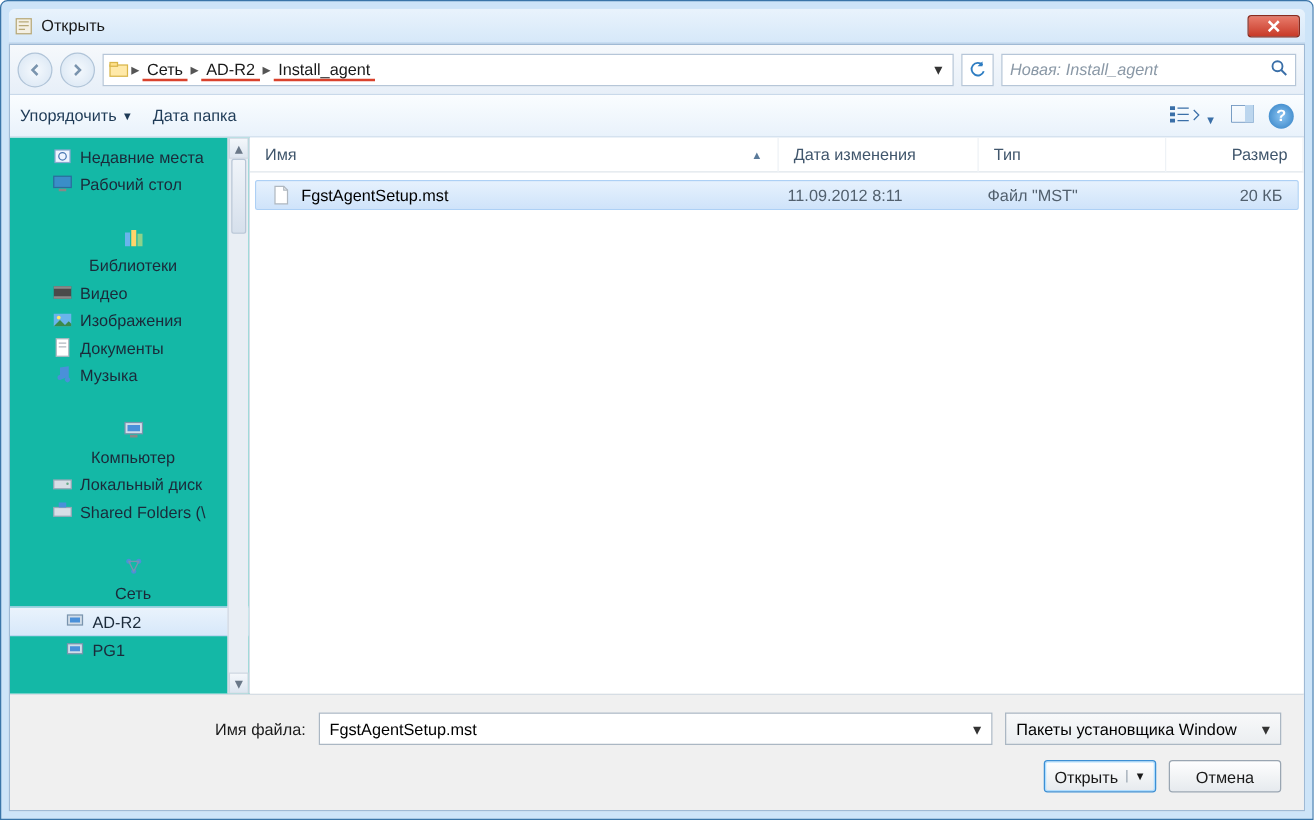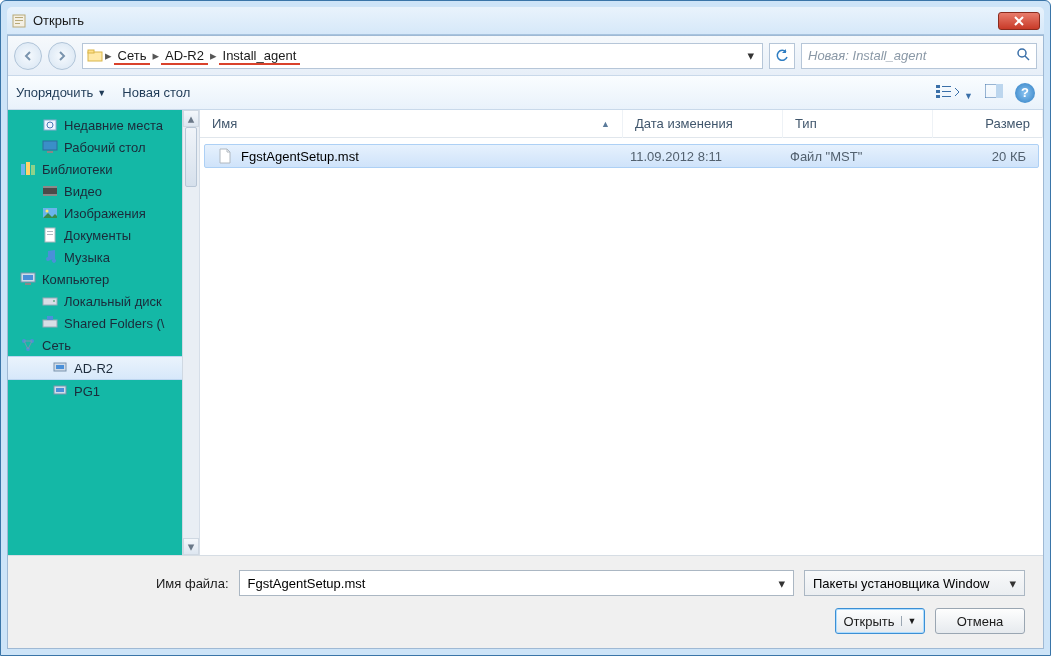--- a/index.html
+++ b/index.html
@@ -51,21 +51,21 @@
   .help-btn{width:20px;height:20px;border-radius:50%;background:radial-gradient(#8ac4f2,#2e7dc2);color:#fff;display:flex;align-items:center;justify-content:center;font-weight:bold;}
   
   .body { flex:1; display:flex; overflow:hidden;}
   .sidebar { width:192px; background:#14b8a6; border-right:1px solid #d6dee8; overflow:hidden; position:relative;}
   .side-scroll { position:absolute; right:0; top:0; bottom:0; width:17px; background:#e9eef4;border-left:1px solid #cfd8e2;display:flex;flex-direction:column;}
   .side-scroll .arrow{height:17px;display:flex;align-items:center;justify-content:center;color:#6a7888;background:linear-gradient(#f4f7fb,#dde6f0);border:1px solid #cfd8e2;}
   .side-scroll .track{flex:1;position:relative;}
   .side-scroll .thumb{position:absolute;left:2px;right:2px;top:0;height:60px;background:linear-gradient(#f0f4f9,#d6e0ec);border:1px solid #b8c6d6;border-radius:2px;}
   .tree { padding:4px 0 4px 0; }
   .node { display:flex; align-items:center; gap:6px; padding:3px 6px 3px 22px; color:#1b2a3a; white-space:nowrap;}
-  .node.group{padding-left:12px;font-weight:normal; margin-top:0;}
+  .node.group{padding-left:12px;font-weight:normal; margin-top:22px;flex-direction:column;}
   .node.group:first-child{margin-top:0;}
   .node.child{padding-left:34px;}
   .node.child2{padding-left:44px;}
   .node.selected{background:linear-gradient(#eaf3fc,#d7e8fa); border-top:1px solid #bdd6f0;border-bottom:1px solid #bdd6f0;}
   .icn16{width:16px;height:16px;flex:none;}
   
   .filepane { flex:1; display:flex; flex-direction:column; background:#fff;}
   .cols { height:28px; display:flex; align-items:center; border-bottom:1px solid #e0e6ec; color:#40566c;}
   .col { padding:14px 12px; border-right:1px solid #eef2f6; display:flex;align-items:center;gap:6px; height:100%;}
   .col.name{flex:1;}
@@ -74,21 +74,21 @@
   .col.size{width:110px; justify-content:flex-end;}
   .rows{flex:1; padding:6px 4px 6px 4px;}
   .row { display:flex; align-items:center; height:24px; border-radius:2px;}
   .row.selected{background:linear-gradient(#e6f1fd,#cfe3fa); border:1px solid #add0f5;}
   .cell{padding:0 12px;}
   .cell.name{flex:1; display:flex;align-items:center;gap:8px;}
   .cell.date{width:160px;color:#52606e;}
   .cell.type{width:150px;color:#52606e;}
   .cell.size{width:110px;text-align:right;color:#52606e;}
   
-  .bottom { background:#f0f0f0; border-top:1px solid #d6dde4; padding:14px 18px 14px 8px; display:flex; flex-direction:column; gap:12px;}
+  .bottom { background:#f0f0f0; border-top:1px solid #d6dde4; padding:14px 18px 14px 24px; display:flex; flex-direction:column; gap:12px;}
   .row-input{display:flex;align-items:center;gap:10px;}
   .lbl{color:#1a1a1a;}
   .combo { background:#fff;border:1px solid #abb7c3;height:26px;display:flex;align-items:center;padding:0 8px;}
   .combo .cdrop{margin-left:auto;color:#333;}
   .filename-box{flex:1;}
   .filter-box{width:221px; background:linear-gradient(#f8f9fa,#ebeef1);}
   .btnrow{display:flex; gap:10px; justify-content:flex-end;}
   .btn{height:26px;min-width:90px;border:1px solid #9aa6b2;background:linear-gradient(#fefefe,#e6eaee);border-radius:3px;display:flex;align-items:center;justify-content:center;color:#1a1a1a;}
   .btn.primary{border:1px solid #3c8fd4; box-shadow:0 0 0 1px #aeddff inset;}
   .sort-ind{color:#5a7a9a;font-size:9px;}
@@ -155,21 +155,21 @@
       </span>
     </div>
   </div>
 
   <div class="toolbar">
     <div class="tb-btn">
       <span>Упорядочить</span>
       <span style="font-size:9px;">▼</span>
     </div>
     <div class="tb-btn">
-      <span>Новая стол</span>
+      <span>Дата папка</span>
     </div>
     <div class="tb-right">
       <span>
         <svg width="24" height="16" viewBox="0 0 24 16">
               <rect x="0" y="2" width="4" height="3" fill="#3a6fa8"></rect>
               <rect x="0" y="7" width="4" height="3" fill="#3a6fa8"></rect>
               <rect x="0" y="12" width="4" height="3" fill="#3a6fa8"></rect>
               <rect x="6" y="3" width="9" height="1" fill="#3a6fa8"></rect>
               <rect x="6" y="8" width="9" height="1" fill="#3a6fa8"></rect>
               <rect x="6" y="13" width="9" height="1" fill="#3a6fa8"></rect>

